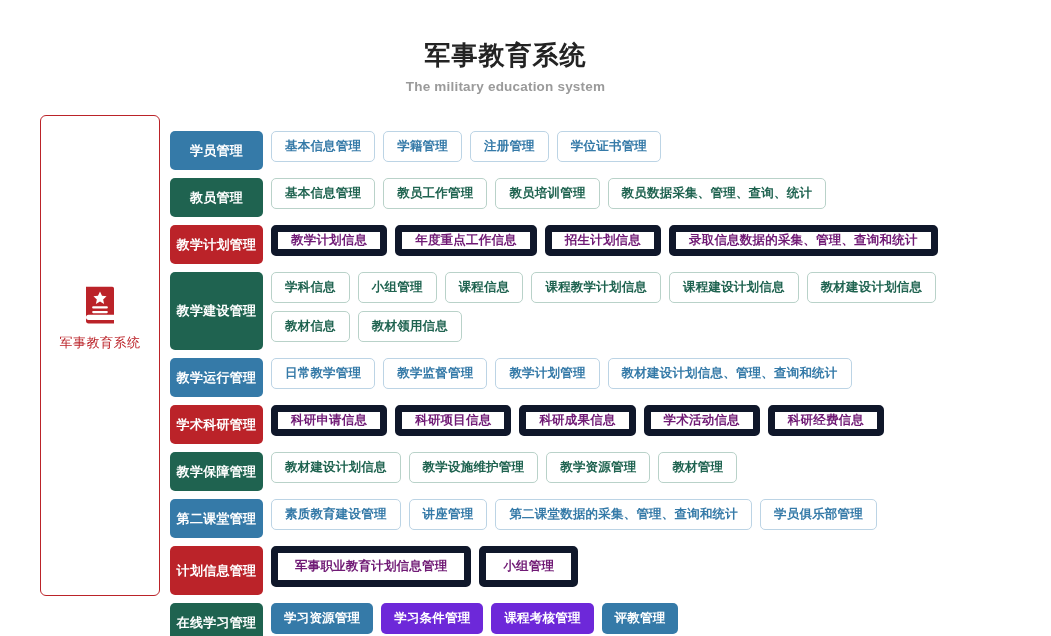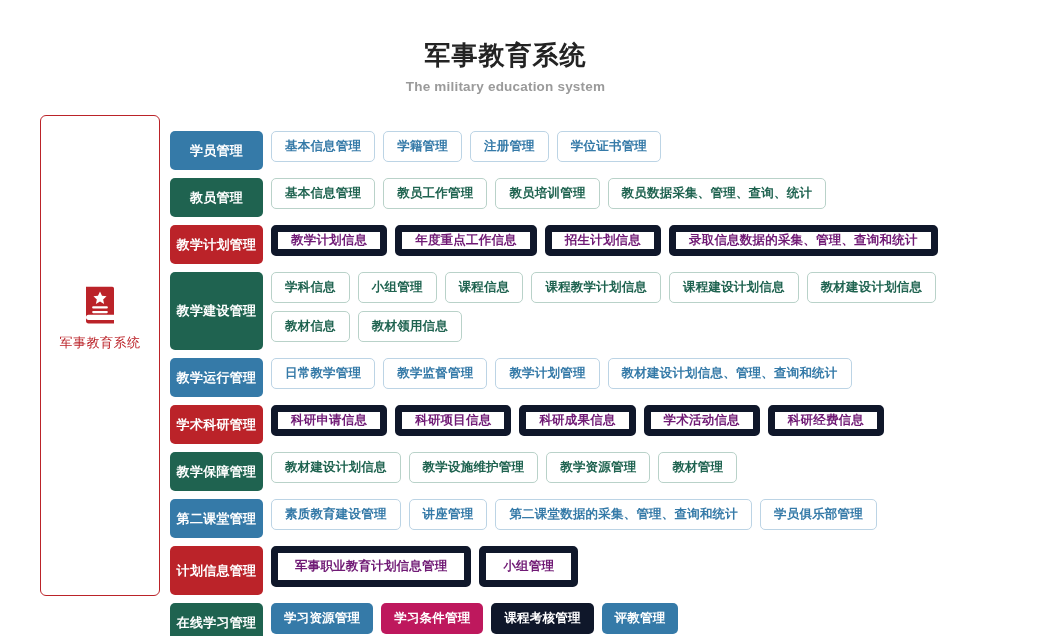--- a/index.html
+++ b/index.html
@@ -133,22 +133,22 @@
   .item-btn.blue  { border: 1px solid #bcd4e5; color: #357aa8; }
   .item-btn.green { border: 1px solid #b9d2c9; color: #1f6350; }
   .item-btn.red   { border: 7px solid #0f172a; color: #701a75; }
 
   
   .items.tall .item-btn { height: 41px; padding: 8px 17px; }
 
   
   .item-btn.solid { border: none; color: #ffffff; }
   .item-btn.solid.blue  { background: #357aa8; }
-  .item-btn.solid.green { background: #0f172a; }
-  .item-btn.solid.red   { background: #be185d; }
+  .item-btn.solid.green { background: #6d28d9; }
+  .item-btn.solid.red   { background: #6d28d9; }
 
   
   .row.two-line .cat-btn { min-height: 70px; }
 </style>
 </head>
 <body>
 
 <div id="page">
 
   <div class="header">

